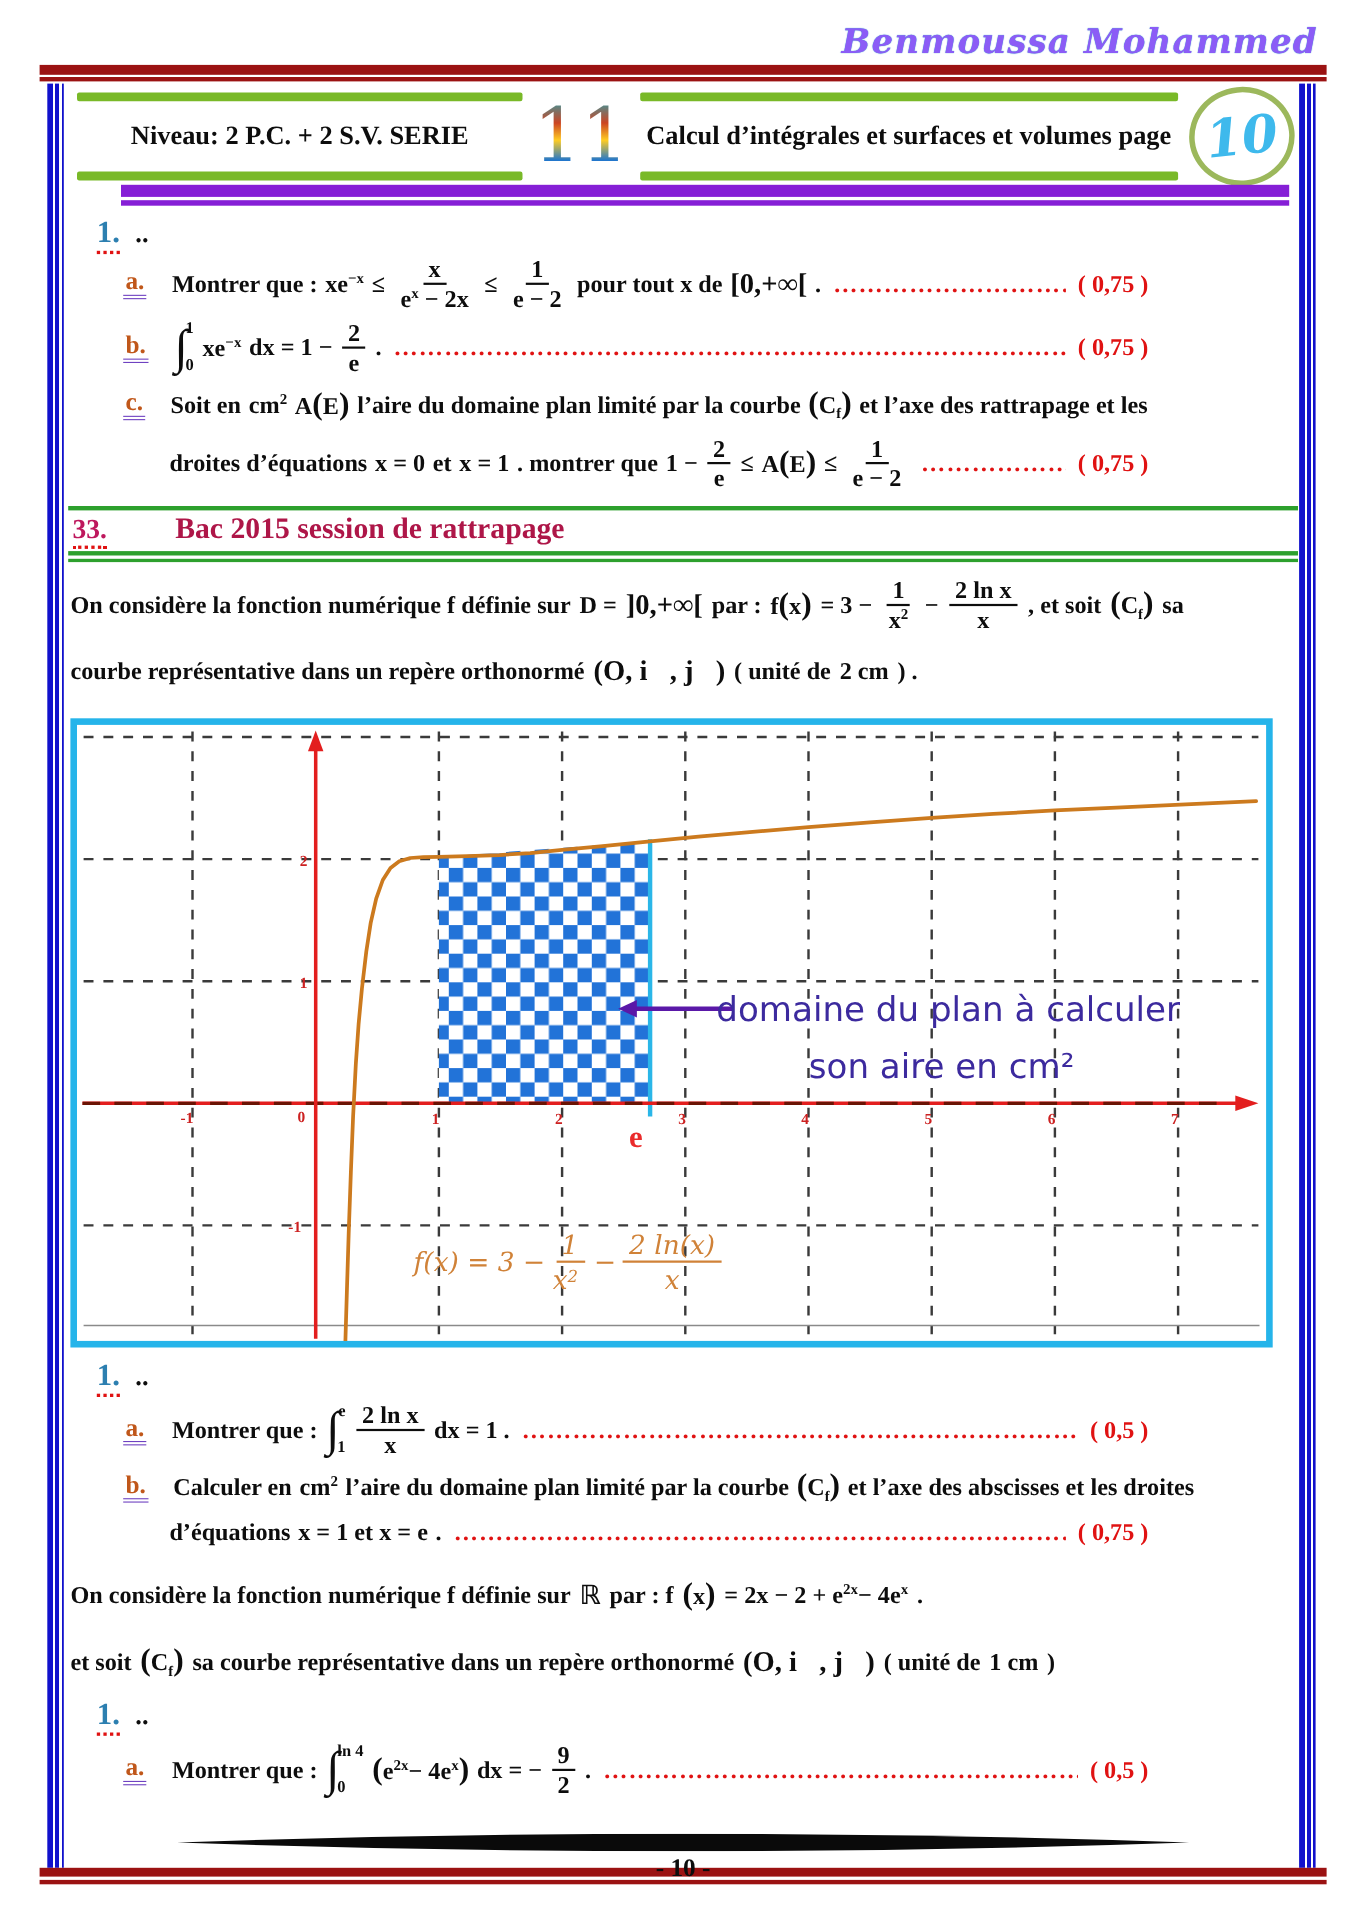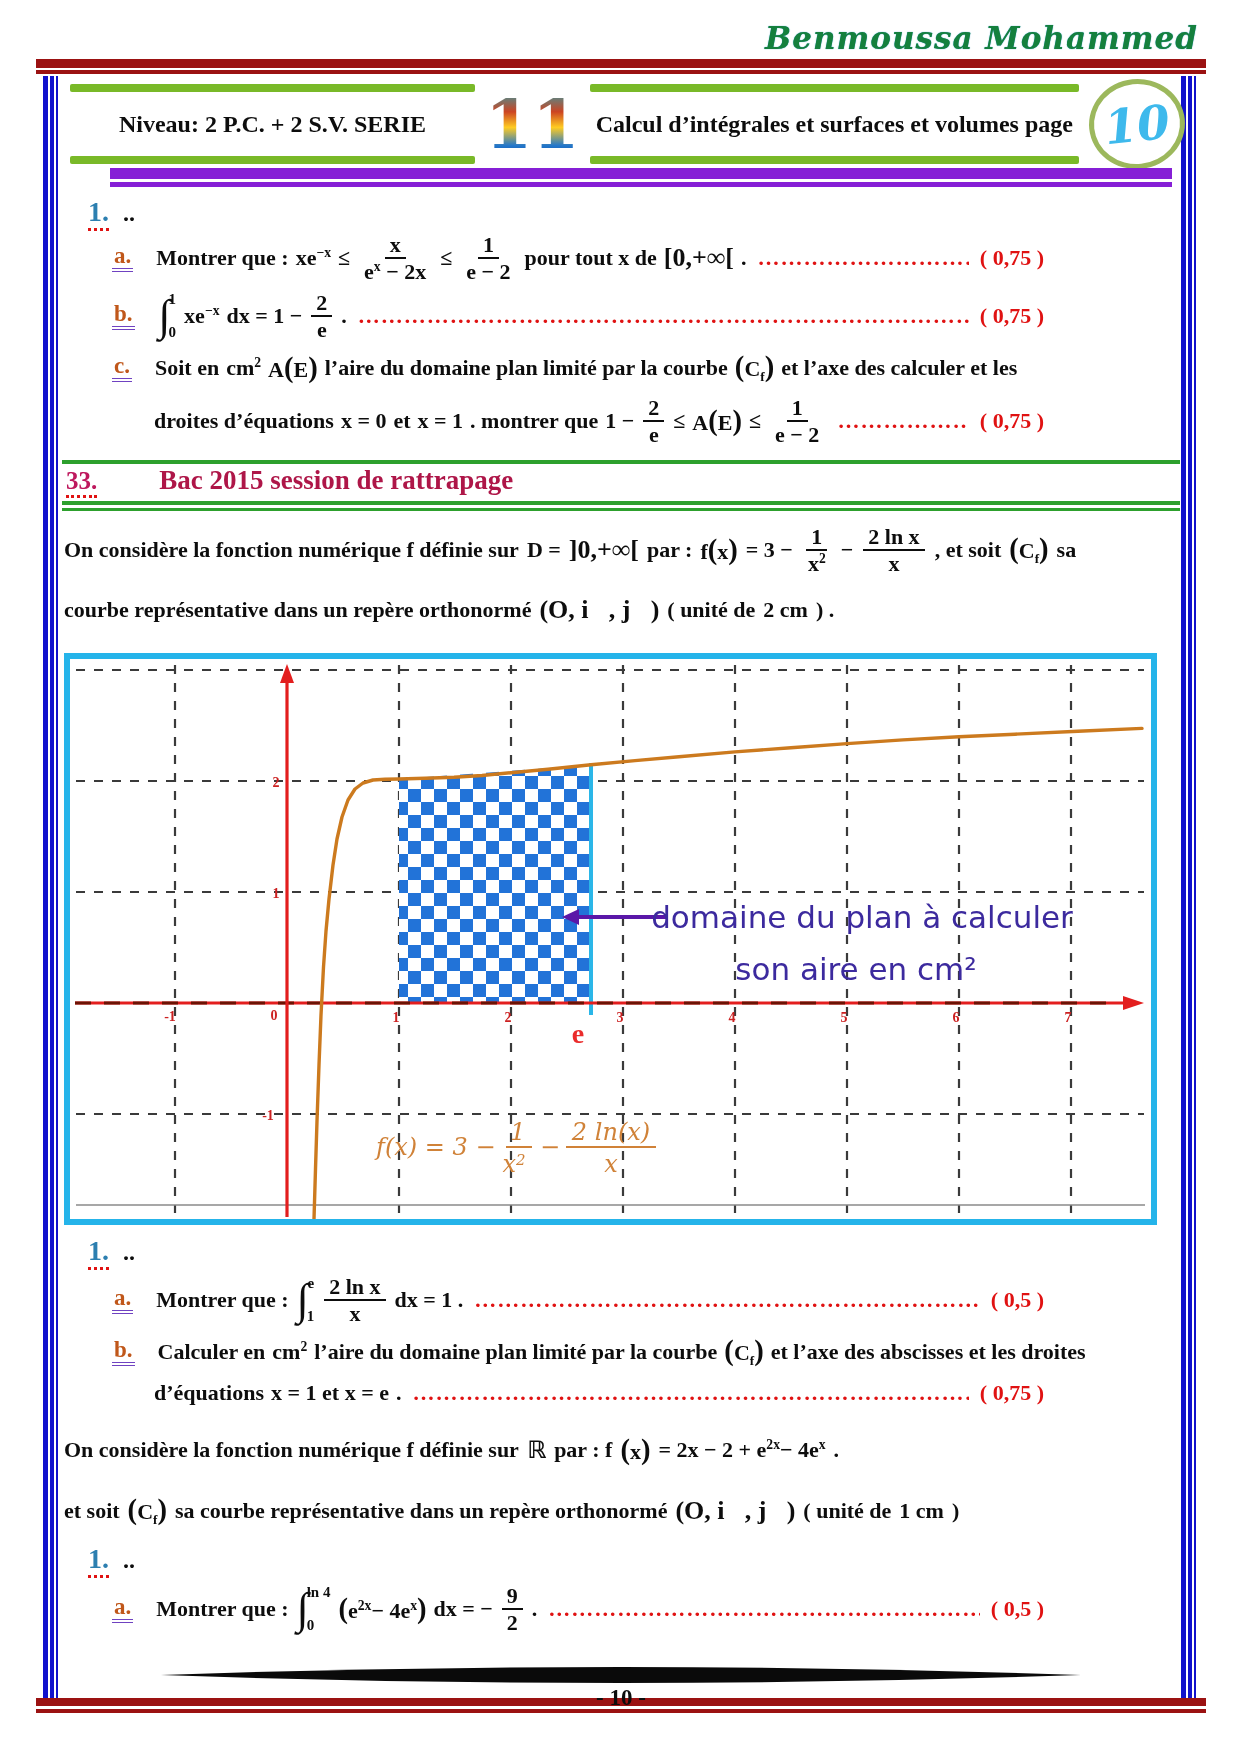--- a/index.html
+++ b/index.html
@@ -1,37 +1,37 @@
 <!DOCTYPE html>
 <html><head>
 <meta charset="utf-8">
 <style>
   html,body{margin:0;padding:0;background:#ffffff;}
   #page{position:relative;width:1240px;height:1754px;background:#ffffff;overflow:hidden;
         font-family:"Liberation Serif",serif;color:#0d0d0d;}
   
   .author{position:absolute;top:20px;right:42px;font-family:"DejaVu Serif",serif;
-          font-style:italic;font-weight:bold;font-size:31px;color:#15803d;letter-spacing:1px;
+          font-style:italic;font-weight:bold;font-size:31px;color:#8b5cf6;letter-spacing:1px;
           text-shadow:0 0 1px #1f8fc4;}
   .redline{position:absolute;left:36px;width:1170px;}
   .redline .b1{height:9px;background:#9b1212;}
   .redline .gap{height:2px;}
   .redline .b2{height:4px;background:#9b1212;}
   .redline.bottom .b1{height:8px}.redline.bottom .gap{height:3px}
   .vborder{position:absolute;top:76px;width:15px;height:1622px;
      background:linear-gradient(90deg,#1111cc 0 5px,#ffffff 5px 7px,#1111cc 7px 11px,#ffffff 11px 13px,#1111cc 13px 15px);}
   
   .hband{position:absolute;left:70px;top:84px;width:1106px;height:80px;display:flex;align-items:stretch;gap:10px;}
   .hcell{display:flex;flex-direction:column;justify-content:space-between;}
   .hcell .gbar{height:8px;background:#79b928;border-radius:2px;}
   .hcell .htext{font-weight:bold;font-size:24px;text-align:center;padding:2px 6px;white-space:nowrap;}
   .hleft{flex:0 0 405px;}
   .hright{flex:1 1 auto;}
   .emblem{flex:0 0 78px;display:flex;align-items:center;justify-content:center;
-          font-family:"DejaVu Serif",serif;font-weight:bold;font-size:68px;line-height:1;color:#c46a18;}
+          font-family:"DejaVu Serif",serif;font-weight:normal;font-size:68px;line-height:1;color:#c46a18;}
   @supports ((-webkit-background-clip:text) or (background-clip:text)){
     .emblem span{background:linear-gradient(180deg,#2f9ea8 0%,#cc4422 32%,#ffcc22 55%,#2277cc 82%,#114499 100%);
       -webkit-background-clip:text;background-clip:text;color:transparent;}
   }
   .badge{flex:0 0 96px;display:flex;align-items:center;justify-content:center;}
   .badge .ring{width:86px;height:80px;border:5px solid #9cb85c;border-radius:50%;display:flex;
       align-items:center;justify-content:center;transform:rotate(-6deg);}
   .badge .ten{font-family:"DejaVu Serif",serif;font-style:italic;font-weight:bold;font-size:47px;color:#3eb9ec;}
   .purpleline{position:absolute;left:110px;top:168px;width:1062px;}
   .purpleline .b1{height:11px;background:#861fd6;}
@@ -178,21 +178,21 @@
       <span class="pts">( 0,75 )</span>
     </div>
 
     <div class="item" style="height:44px">
       <span class="ilabel">c.</span>
       <span class="txt">Soit  en</span>
       <span class="m"><span>cm</span><sup class="sp">2</sup></span>
       <span class="m"><span>A</span><span class="bp">(</span><span>E</span><span class="bp">)</span></span>
       <span class="txt">l’aire du domaine plan limité par la courbe</span>
       <span class="m"><span class="bp">(</span><span>C</span><sub class="sb">f</sub><span class="bp">)</span></span>
-      <span class="txt">et l’axe des calculer et les</span>
+      <span class="txt">et l’axe des rattrapage et les</span>
     </div>
 
     <div class="item cont" style="height:62px">
       <span class="txt">droites d’équations</span>
       <span class="m">x = 0</span>
       <span class="txt">et</span>
       <span class="m">x = 1</span>
       <span class="txt">.  montrer que</span>
       <span class="m">1 −</span>
       <span class="frac">

